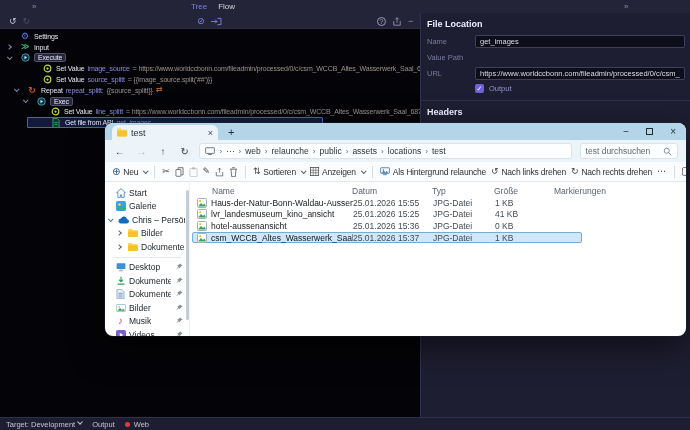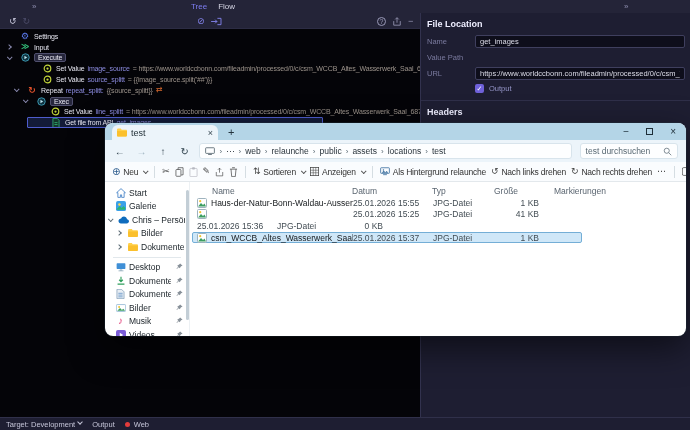--- a/index.html
+++ b/index.html
@@ -91,21 +91,21 @@
   #sbscroll{position:absolute;right:0;top:8px;width:3px;height:130px;background:#c3ced6;border-radius:2px}
   #filearea{flex:1;padding-top:2px;position:relative;overflow:hidden}
   #colhead{display:flex;height:13px;align-items:center;font-size:8.5px;color:#5a6570;padding-left:22px}
   .ch{flex:none}
   .ch0{width:140px}.ch1{width:80px}.ch2{width:62px}.ch3{width:46px}.ch4{width:70px;padding-left:14px}
   .frow{display:flex;height:11.6px;align-items:center;font-size:8.5px;color:#333;width:390px;margin-left:2px;padding-left:4px;border:1px solid transparent}
   .frow.sel{background:#cfe7f8;border-color:#74aed6;border-radius:2px}
   .fname{width:156px;display:flex;align-items:center;gap:4px;color:#15191c;overflow:hidden;white-space:nowrap;flex:none}
   .fdate{width:80px;flex:none;color:#424c53}
   .ftype{width:62px;flex:none;color:#424c53}
-  .fsize{width:46px;flex:none;text-align:right;color:#424c53;padding-right:2px}
+  .fsize{width:46px;flex:none;color:#424c53;padding-right:2px}
   #exstatus{height:14px;border-top:1px solid #e7ebee;background:#fdfdfe;display:flex;align-items:center;gap:13px;padding:0 8px;font-size:8px;color:#333}
   #viewbtns{margin-left:auto;display:flex;gap:4px;align-items:center}
   .vb{width:12px;height:10px;border:1px solid #9fb4c2;border-radius:2px;display:inline-flex;align-items:center;justify-content:center}
   .vb.on{background:#cfe3f3;border-color:#7fa9c9}
 </style>
 </head>
 <body>
 
 <div id="app">
   <div id="topbar">
@@ -673,26 +673,37 @@
           </div>
           <div class="frow">
             <span class="fname">
               <span class="ic">
                 <svg width="10" height="10" viewBox="0 0 10 10">
                   <rect x=".5" y=".5" width="9" height="9" rx="1" fill="#fff" stroke="#9fb3be"></rect>
                   <circle cx="3.2" cy="3.2" r="1.1" fill="#f0c330"></circle>
                   <path d="M1 8.5 4 5l2 2 1.5-1.5L9 8.5z" fill="#3d9e63"></path>
                 </svg>
               </span>
+              <span>lvr_landesmuseum_kino_ansicht</span>
             </span>
             <span class="fdate">25.01.2026 15:25</span>
             <span class="ftype">JPG-Datei</span>
             <span class="fsize">41 KB</span>
           </div>
           <div class="frow">
+            <span class="fname">
+              <span class="ic">
+                <svg width="10" height="10" viewBox="0 0 10 10">
+                  <rect x=".5" y=".5" width="9" height="9" rx="1" fill="#fff" stroke="#9fb3be"></rect>
+                  <circle cx="3.2" cy="3.2" r="1.1" fill="#f0c330"></circle>
+                  <path d="M1 8.5 4 5l2 2 1.5-1.5L9 8.5z" fill="#3d9e63"></path>
+                </svg>
+              </span>
+              <span>hotel-aussenansicht</span>
+            </span>
             <span class="fdate">25.01.2026 15:36</span>
             <span class="ftype">JPG-Datei</span>
             <span class="fsize">0 KB</span>
           </div>
           <div class="frow sel">
             <span class="fname">
               <span class="ic">
                 <svg width="10" height="10" viewBox="0 0 10 10">
                   <rect x=".5" y=".5" width="9" height="9" rx="1" fill="#fff" stroke="#9fb3be"></rect>
                   <circle cx="3.2" cy="3.2" r="1.1" fill="#f0c330"></circle>

